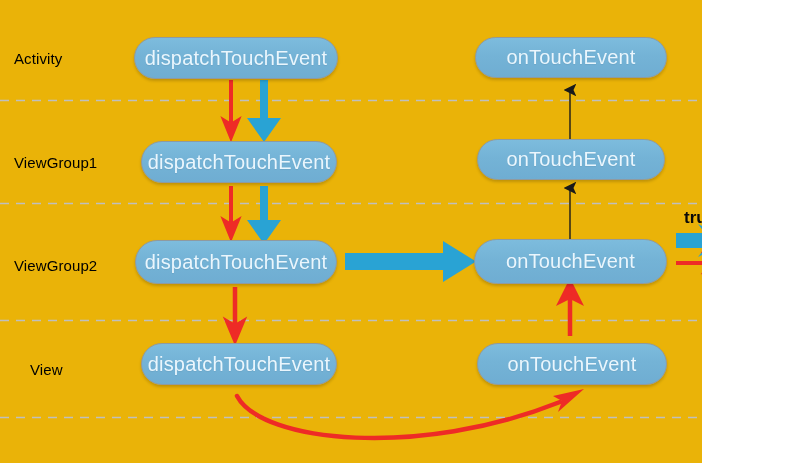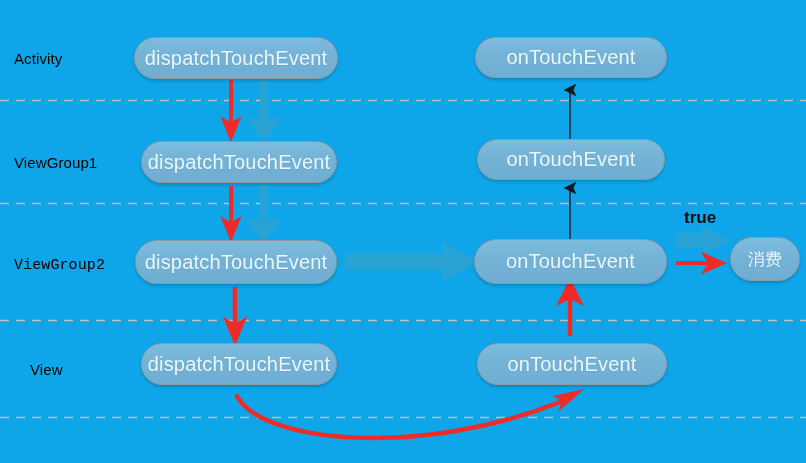--- a/index.html
+++ b/index.html
@@ -2,23 +2,23 @@
 <html><head>
 <meta charset="utf-8">
 <style>
   html, body {
     margin: 0;
     padding: 0;
     background: #ffffff;
   }
   #canvas {
     position: relative;
-    width: 806px;
+    width: 702px;
     height: 463px;
-    background: #0ea5e9;
+    background: #eab308;
     font-family: "Liberation Sans", sans-serif;
     overflow: hidden;
   }
   svg.layer {
     position: absolute;
     top: 0;
     left: 0;
     width: 806px;
     height: 463px;
     pointer-events: none;
@@ -125,21 +125,21 @@
     </g>
 
     <g>
       <path d="M237,396 C262,443 420,458 560,402" stroke="#ee2b26" stroke-width="4.5" fill="none" stroke-linecap="round"></path>
       <path d="M584,389 L553,396 L562,401 L558,412 Z" fill="#ee2b26"></path>
     </g>
   </svg>
 
   <div class="lane-label" style="left:14px; top:50px;">Activity</div>
   <div class="lane-label" style="left:14px; top:154px;">ViewGroup1</div>
-  <div class="lane-label" style="left:14px; top:257px;font-family:Liberation Mono, monospace;">ViewGroup2</div>
+  <div class="lane-label" style="left:14px; top:257px;">ViewGroup2</div>
   <div class="lane-label" style="left:30px; top:361px;">View</div>
 
   <div class="node" style="left:134px; top:37px; width:204px; height:42px;">dispatchTouchEvent</div>
 
   <div class="node" style="left:141px; top:141px; width:196px; height:42px;">dispatchTouchEvent</div>
 
   <div class="node" style="left:135px; top:240px; width:202px; height:44px;">dispatchTouchEvent</div>
 
   <div class="node" style="left:141px; top:343px; width:196px; height:42px;">dispatchTouchEvent</div>
 

